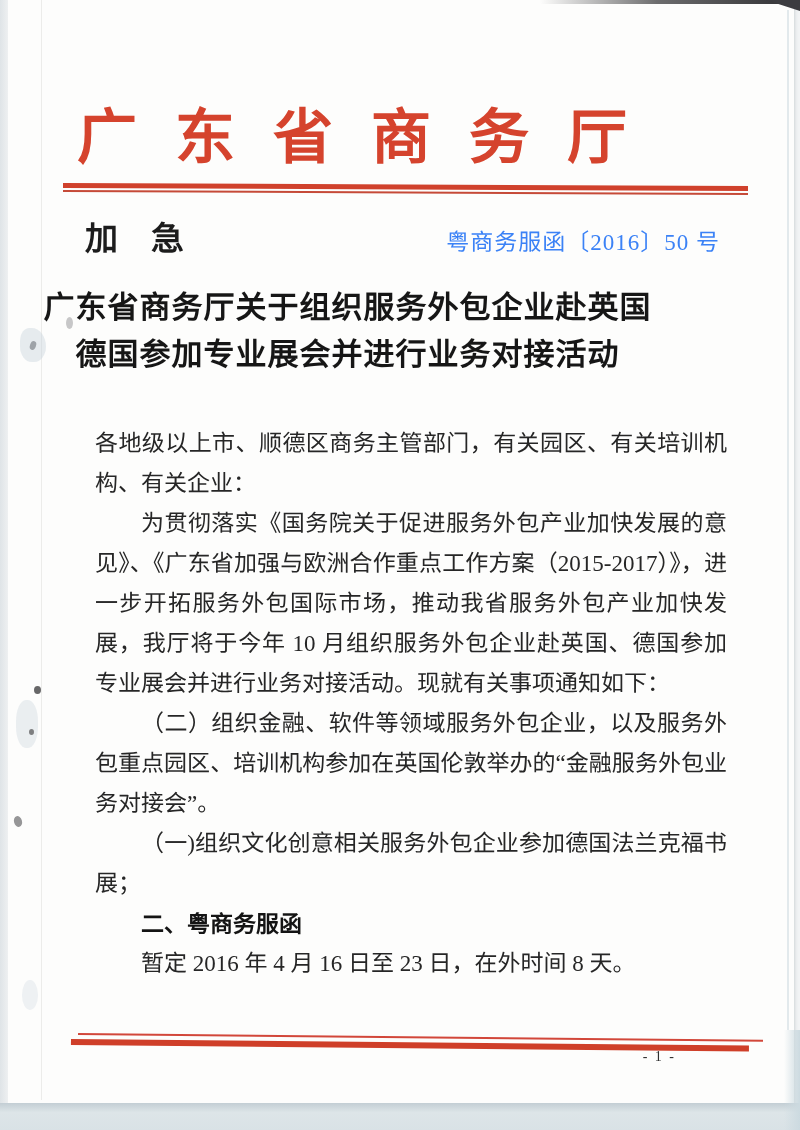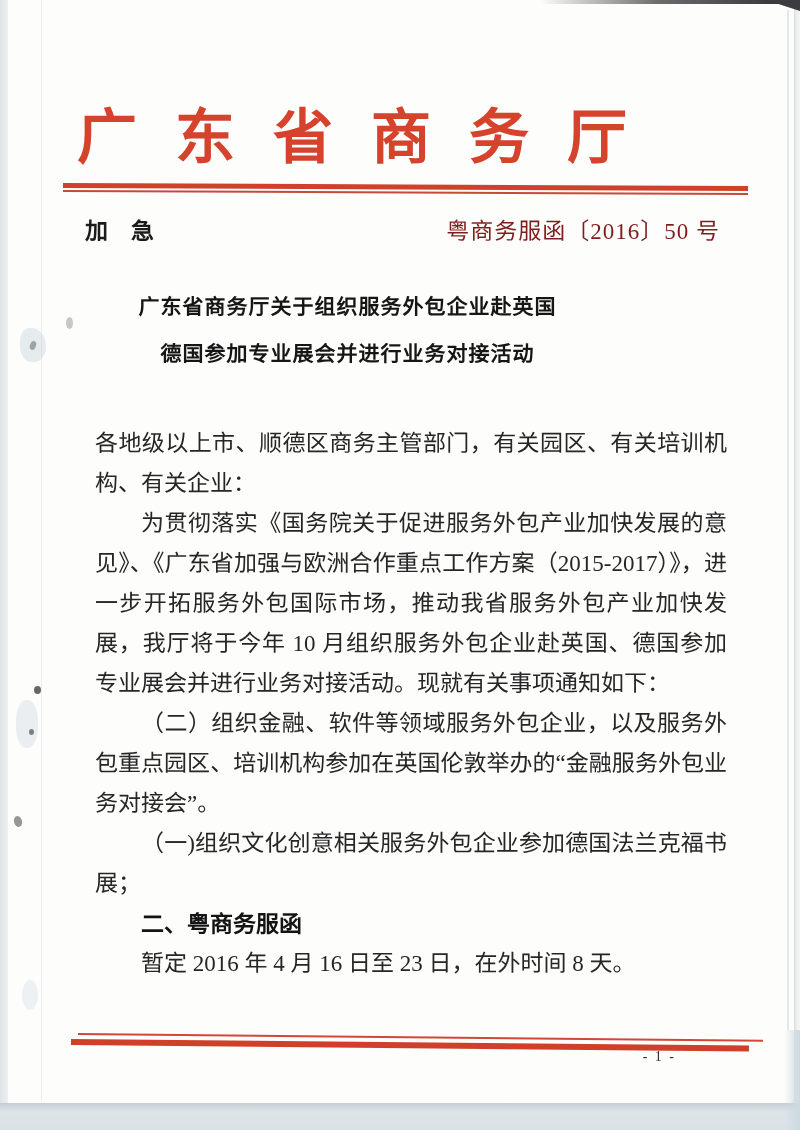--- a/index.html
+++ b/index.html
@@ -84,31 +84,31 @@
   .head-rule .thin{height:2px;background:#c64a38;}
 
   
   .meta-row{
     position:absolute;left:0;top:212px;width:786px;
     padding:0 74px 0 77px;box-sizing:border-box;
     display:flex;justify-content:space-between;align-items:baseline;
   }
   .urgency{
     font-family:"Liberation Sans","DejaVu Sans",sans-serif;
-    font-weight:bold;font-size:23px;color:#1c1c1c;
+    font-weight:bold;font-size:33px;color:#1c1c1c;
   }
   .doc-number{
-    font-size:23px;color:#7f1d1d;letter-spacing:1px;
+    font-size:23px;color:#3b82f6;letter-spacing:1px;
   }
 
   
   .doc-title{
     position:absolute;left:0;top:284px;width:679px;margin:0;
     text-align:center;
-    font-size:21px;line-height:47px;font-weight:bold;
+    font-size:31px;line-height:47px;font-weight:bold;
     color:#161616;letter-spacing:1px;
   }
 
   
   .body-text{
     position:absolute;left:87px;top:424px;width:632px;
     font-size:23px;line-height:40px;color:#262626;
     text-align:justify;
   }
   .body-text p{margin:0;}

